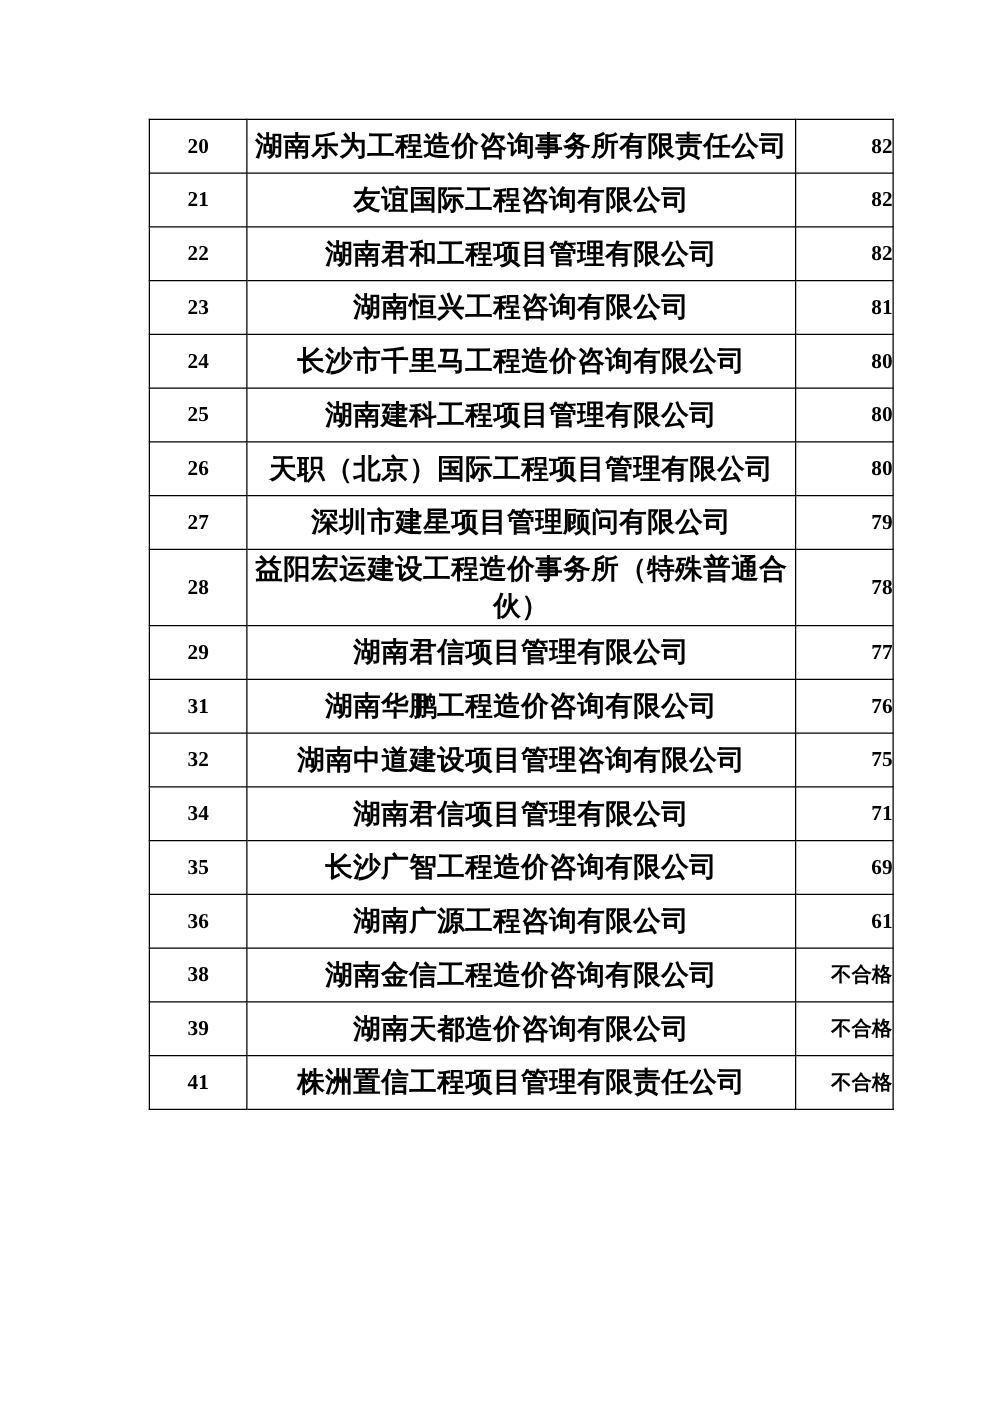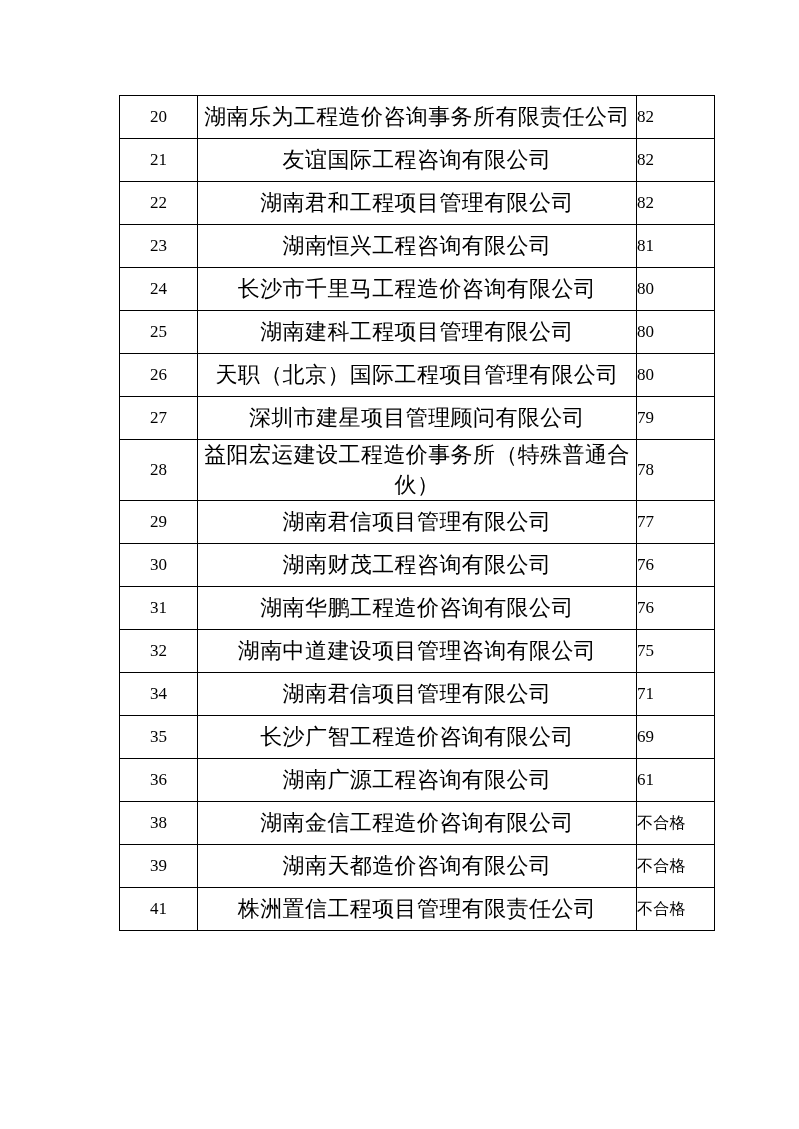--- a/index.html
+++ b/index.html
@@ -15,20 +15,21 @@
     position: relative;
     overflow: hidden;
   }
   .page {
     position: absolute;
     left: 0;
     top: 0;
     width: 692px;
     height: 1129px;
     background: #ffffff;
+    font-weight: bold;
   }
   .table-wrap {
     position: absolute;
     left: 119px;
     top: 95px;
     width: 592px;
   }
   table.doc-table {
     border-collapse: collapse;
     width: 592px;
@@ -49,21 +50,21 @@
   td.col-name {
     width: 438px;
     text-align: center;
     padding-left: 12px;
     font-size: 22px;
     font-family: "DejaVu Sans", sans-serif;
     letter-spacing: 0.4px;
   }
   td.col-score {
     width: 77px;
-    text-align: left;
+    text-align: right;
     font-size: 17px;
     font-family: "Liberation Serif", "DejaVu Serif", serif;
   }
   td.col-score.score-text {
     font-family: "DejaVu Sans", sans-serif;
     font-size: 16px;
     letter-spacing: 0.3px;
   }
 </style>
 </head>
@@ -117,25 +118,20 @@
             <td class="col-index">28</td>
             <td class="col-name">益阳宏运建设工程造价事务所（特殊普通合伙）</td>
             <td class="col-score">78</td>
           </tr>
           <tr>
             <td class="col-index">29</td>
             <td class="col-name">湖南君信项目管理有限公司</td>
             <td class="col-score">77</td>
           </tr>
           <tr>
-            <td class="col-index">30</td>
-            <td class="col-name">湖南财茂工程咨询有限公司</td>
-            <td class="col-score">76</td>
-          </tr>
-          <tr>
             <td class="col-index">31</td>
             <td class="col-name">湖南华鹏工程造价咨询有限公司</td>
             <td class="col-score">76</td>
           </tr>
           <tr>
             <td class="col-index">32</td>
             <td class="col-name">湖南中道建设项目管理咨询有限公司</td>
             <td class="col-score">75</td>
           </tr>
           <tr>

